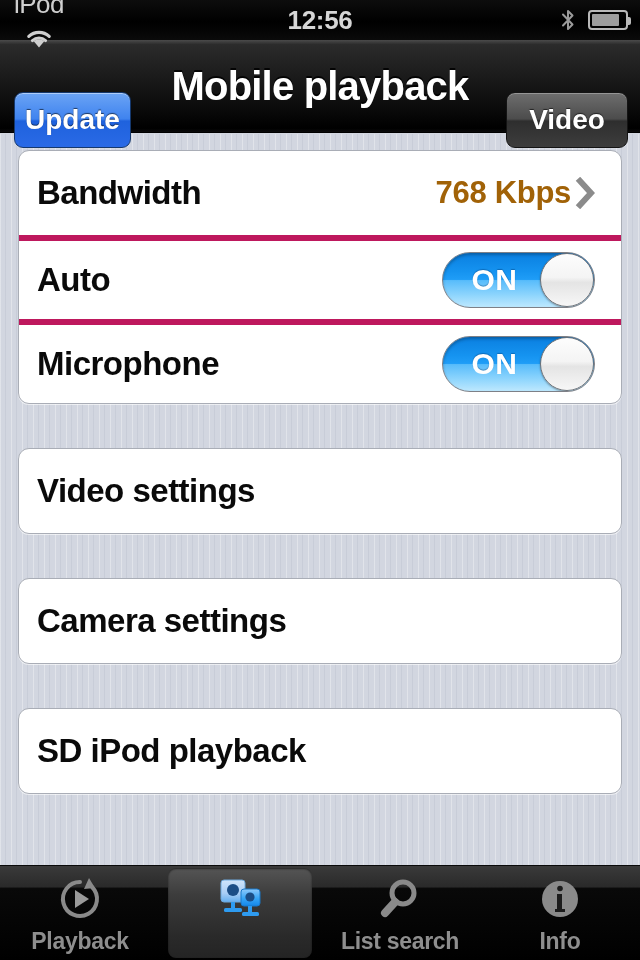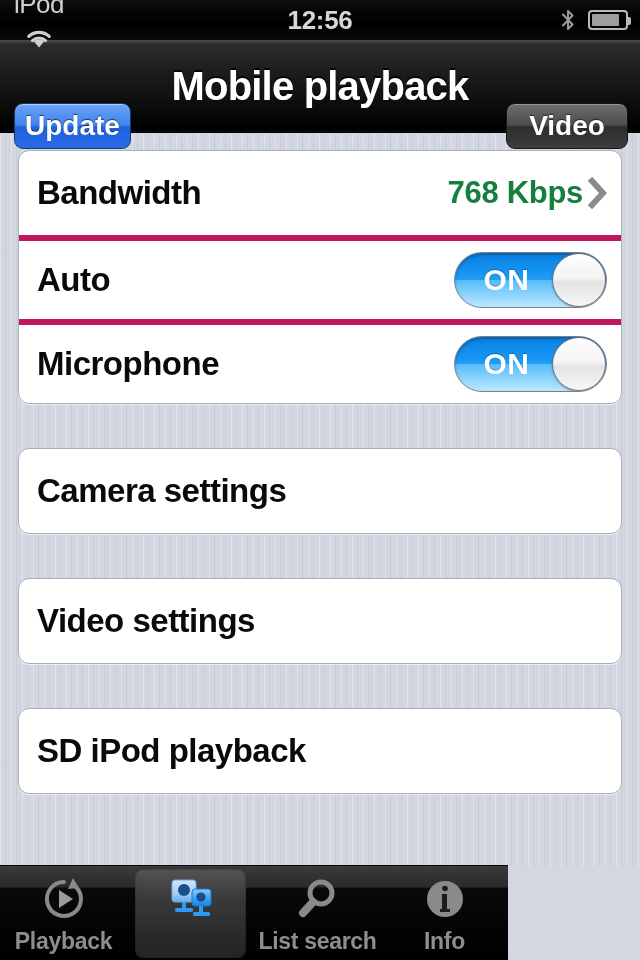--- a/index.html
+++ b/index.html
@@ -107,22 +107,22 @@
     line-height: 93px;
     text-align: center;
     color: #fff;
     font-size: 40px;
     font-weight: 700;
     letter-spacing: -0.8px;
     text-shadow: 0 -2px 0 rgba(0,0,0,0.85);
   }
   .nav-btn {
     position: absolute;
-    top: 63px;
-    height: 46px;
+    top: 52px;
+    height: 56px;
     box-sizing: border-box;
     border-radius: 9px;
     color: #fff;
     font-size: 28px;
     font-weight: 700;
     display: flex;
     align-items: center;
     justify-content: center;
     text-shadow: 0 -1px 1px rgba(0,0,0,0.6);
     cursor: pointer;
@@ -173,36 +173,36 @@
     overflow: hidden;
   }
   .card.group-1 { margin-top: 16px; }
   .card.spaced { margin-top: 44px; }
 
   .row {
     position: relative;
     height: 84px;
     display: flex;
     align-items: center;
-    padding: 0 14px 0 18px;
+    padding: 0 26px 0 18px;
     box-sizing: border-box;
     cursor: pointer;
   }
   .row + .row { border-top: 6px solid #be185d; }
   .row-label {
     flex: 1;
     font-size: 33px;
     font-weight: 700;
     color: #0a0a0a;
     letter-spacing: -0.5px;
   }
   .row-value {
     font-size: 31px;
     font-weight: 700;
-    color: #15803d;
+    color: #a16207;
     letter-spacing: -0.3px;
     margin-right: 4px;
   }
   .chevron {
     width: 20px;
     height: 32px;
     flex: 0 0 auto;
     display: block;
   }
 
@@ -250,21 +250,21 @@
     background: linear-gradient(to bottom, #fdfdfd 0%, #f4f4f4 45%, #e4e4e4 55%, #f7f7f7 100%);
     border: 1px solid #6f7176;
     box-sizing: border-box;
     box-shadow: 0 1px 2px rgba(0,0,0,0.35);
   }
 
   
   .tabbar {
     position: absolute;
     bottom: 0; left: 0;
-    width: 508px;
+    width: 640px;
     height: 94px;
     background: linear-gradient(to bottom, #3a3a3a 0%, #2a2a2a 22%, #090909 24%, #000 100%);
     border-top: 1px solid #0a0a0a;
     display: flex;
     z-index: 25;
   }
   .tab {
     flex: 1;
     position: relative;
     display: flex;
@@ -364,27 +364,27 @@
         <span class="toggle">
           <span class="toggle-text">ON</span>
           <span class="toggle-knob"></span>
         </span>
       </div>
 
     </div>
 
     <div class="card plain spaced">
       <div class="row">
+        <span class="row-label">Video settings</span>
+      </div>
+    </div>
+
+    <div class="card plain spaced">
+      <div class="row">
         <span class="row-label">Camera settings</span>
-      </div>
-    </div>
-
-    <div class="card plain spaced">
-      <div class="row">
-        <span class="row-label">Video settings</span>
       </div>
     </div>
 
     <div class="card plain spaced">
       <div class="row">
         <span class="row-label">SD iPod playback</span>
       </div>
     </div>
 
   </div>

